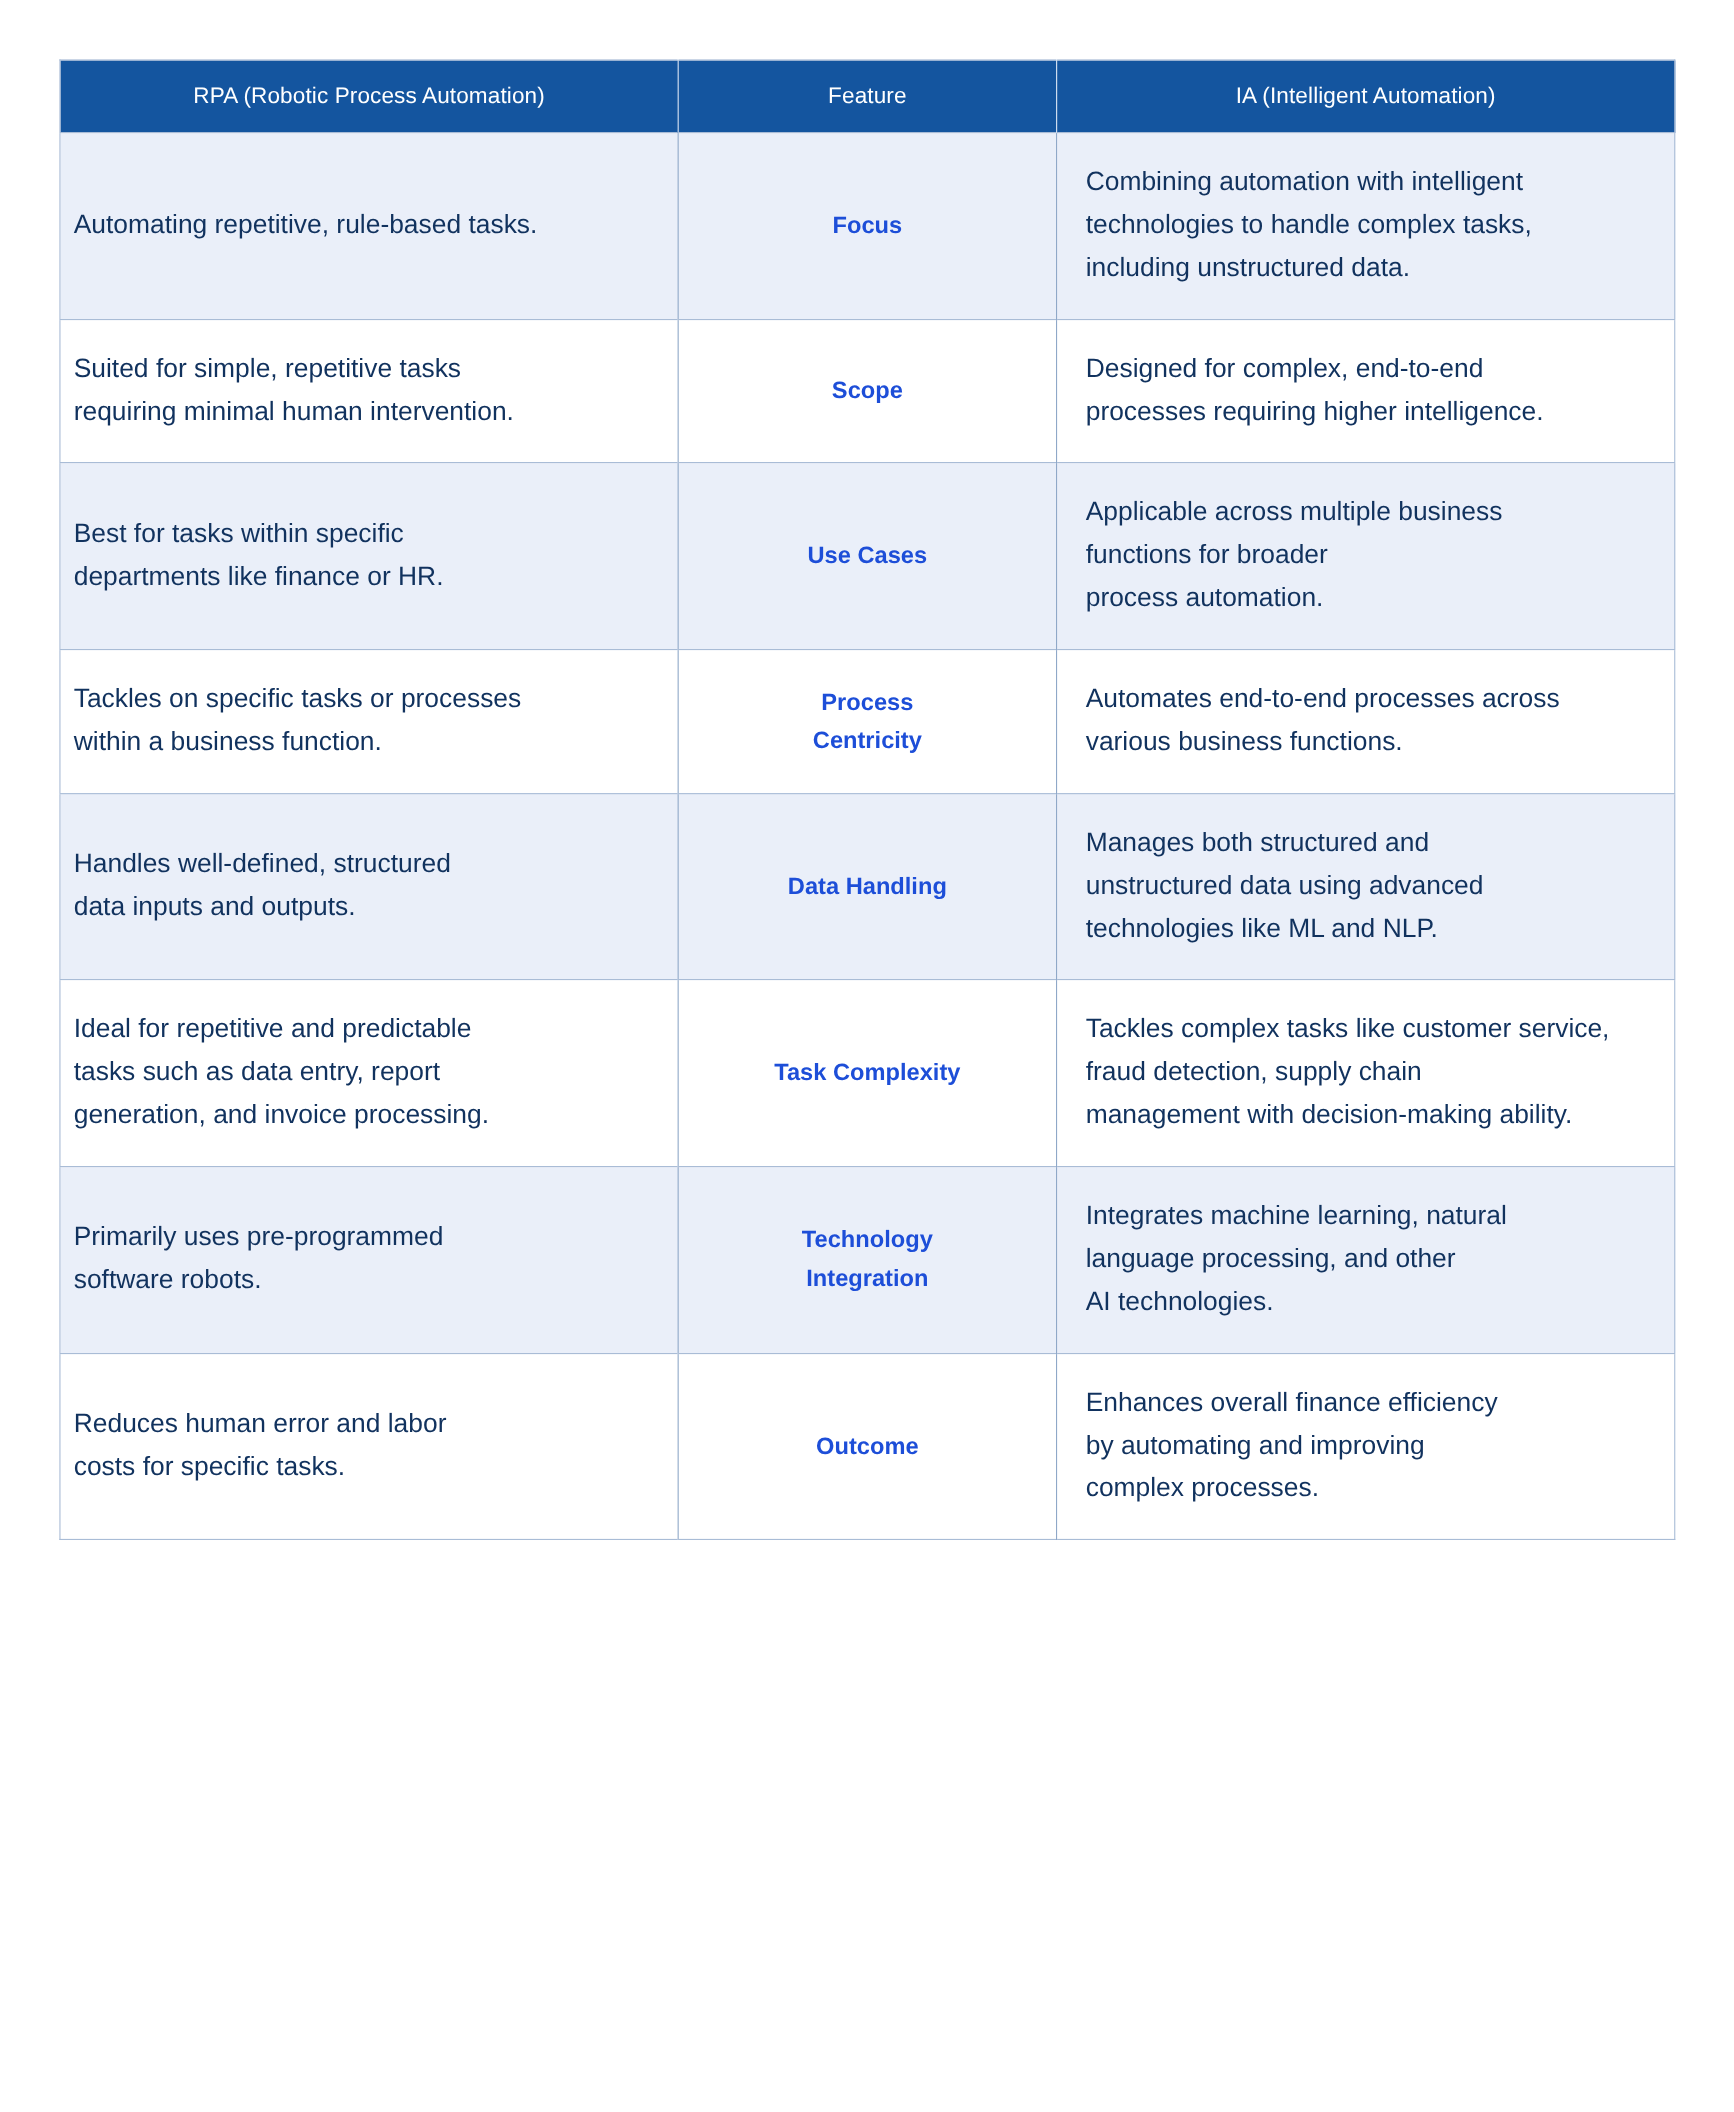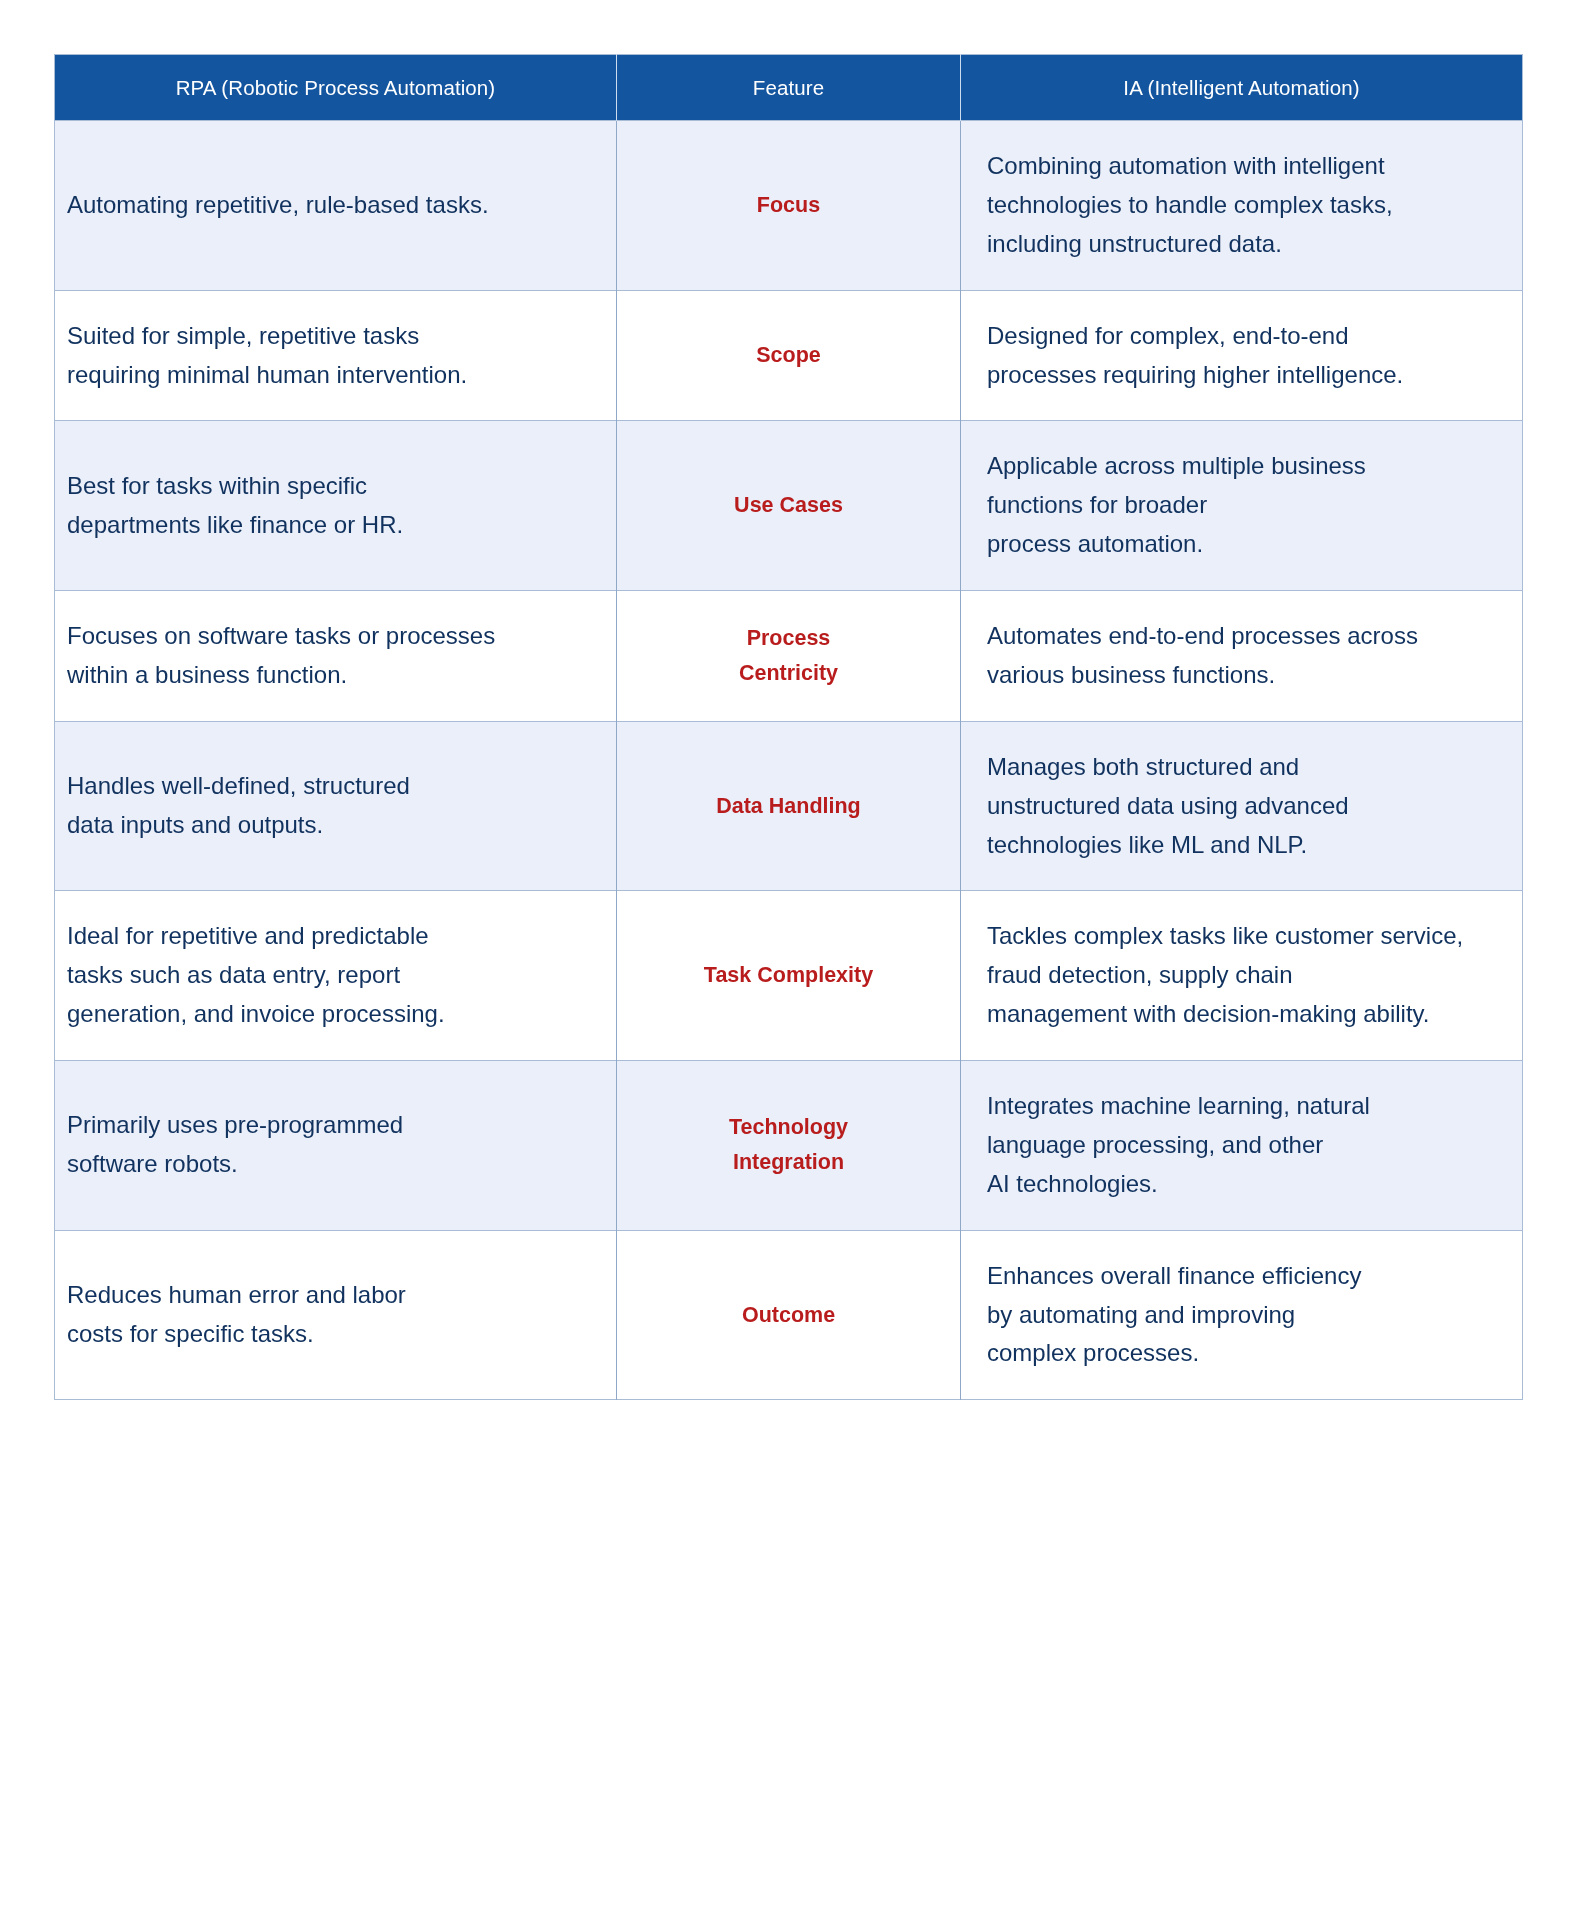--- a/index.html
+++ b/index.html
@@ -63,21 +63,21 @@
     vertical-align: middle;
   }
   tbody td:last-child { border-right: none; }
 
   td.col-left  { text-align: left; padding-left: 12px; }
   td.col-mid   {
     text-align: center;
     font-weight: 700;
     font-size: 21.5px;
     line-height: 1.62;
-    color: #b91c1c;
+    color: #1d4ed8;
   }
   td.col-right { text-align: left; padding-left: 26px; }
 
   .linewrap { display: block; }
 </style>
 </head>
 <body>
 
 <div id="page">
   <table class="cmp">
@@ -129,21 +129,21 @@
             <span class="linewrap">Use Cases</span>
           </td>
           <td class="col-right">
             <span class="linewrap">Applicable across multiple business</span>
             <span class="linewrap">functions for broader</span>
             <span class="linewrap">process automation.</span>
           </td>
         </tr>
         <tr class="plain">
           <td class="col-left">
-            <span class="linewrap">Focuses on software tasks or processes</span>
+            <span class="linewrap">Tackles on specific tasks or processes</span>
             <span class="linewrap">within a business function.</span>
           </td>
           <td class="col-mid">
             <span class="linewrap">Process</span>
             <span class="linewrap">Centricity</span>
           </td>
           <td class="col-right">
             <span class="linewrap">Automates end-to-end processes across</span>
             <span class="linewrap">various business functions.</span>
           </td>

